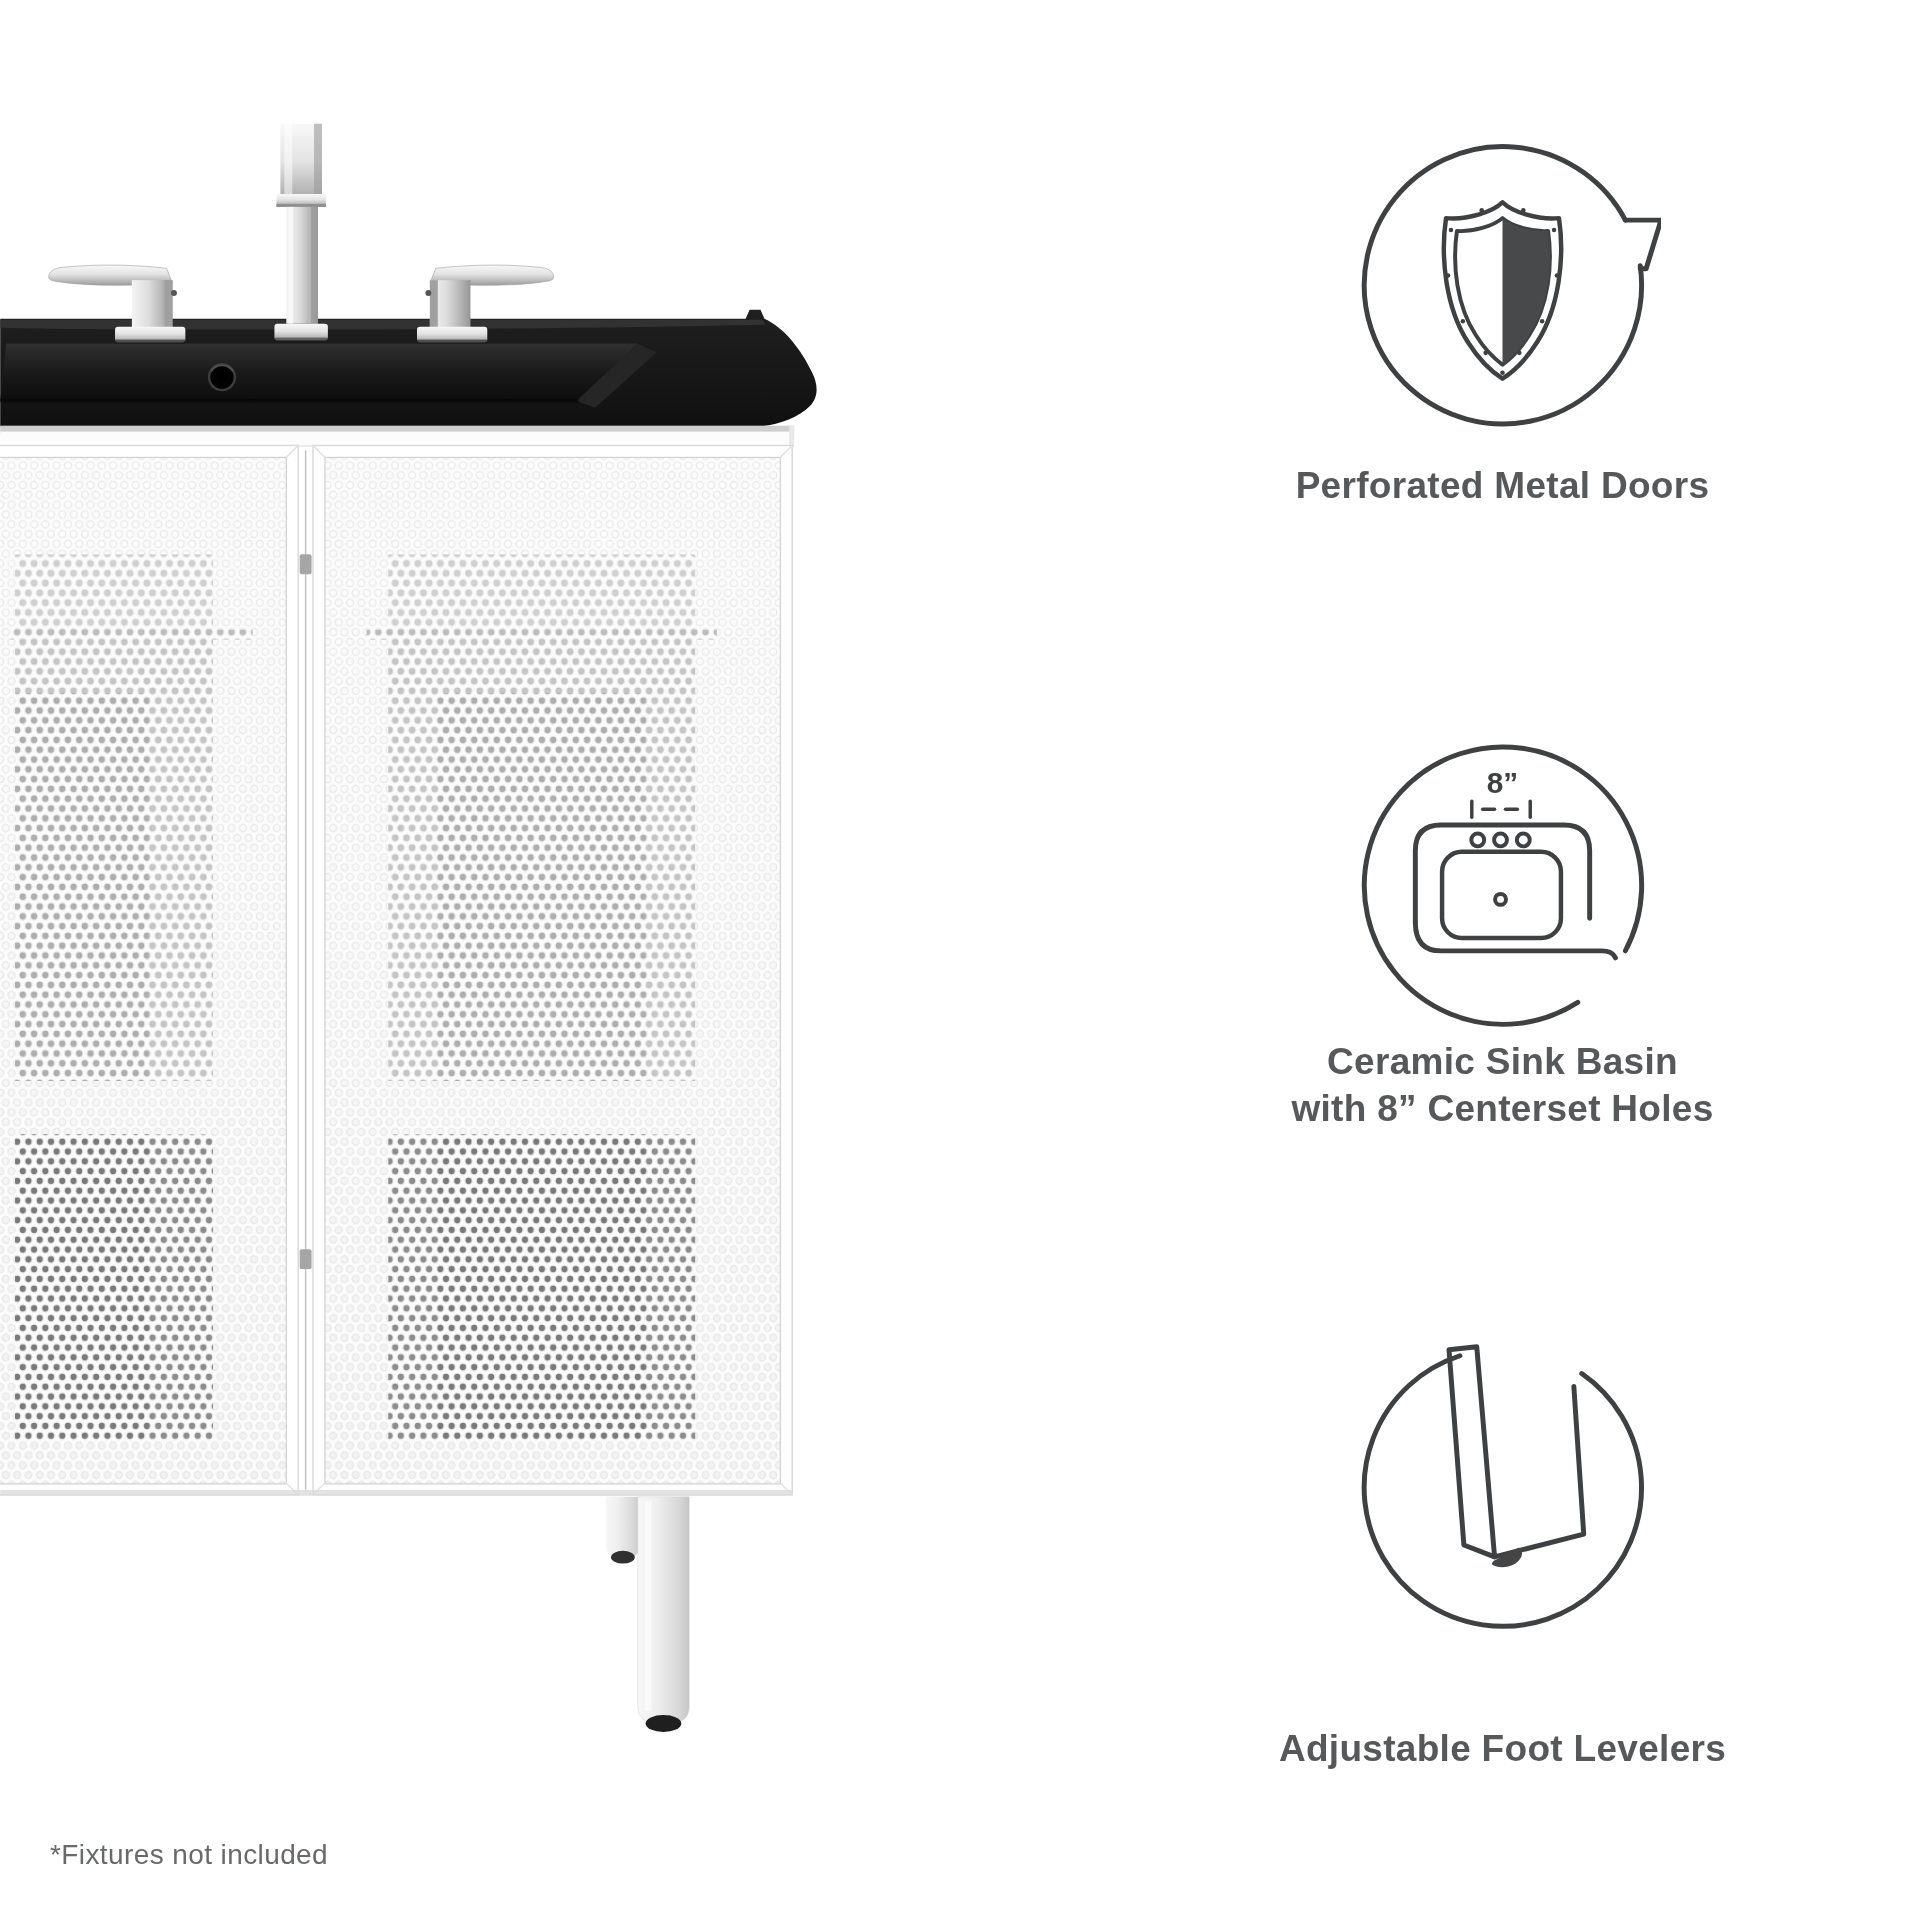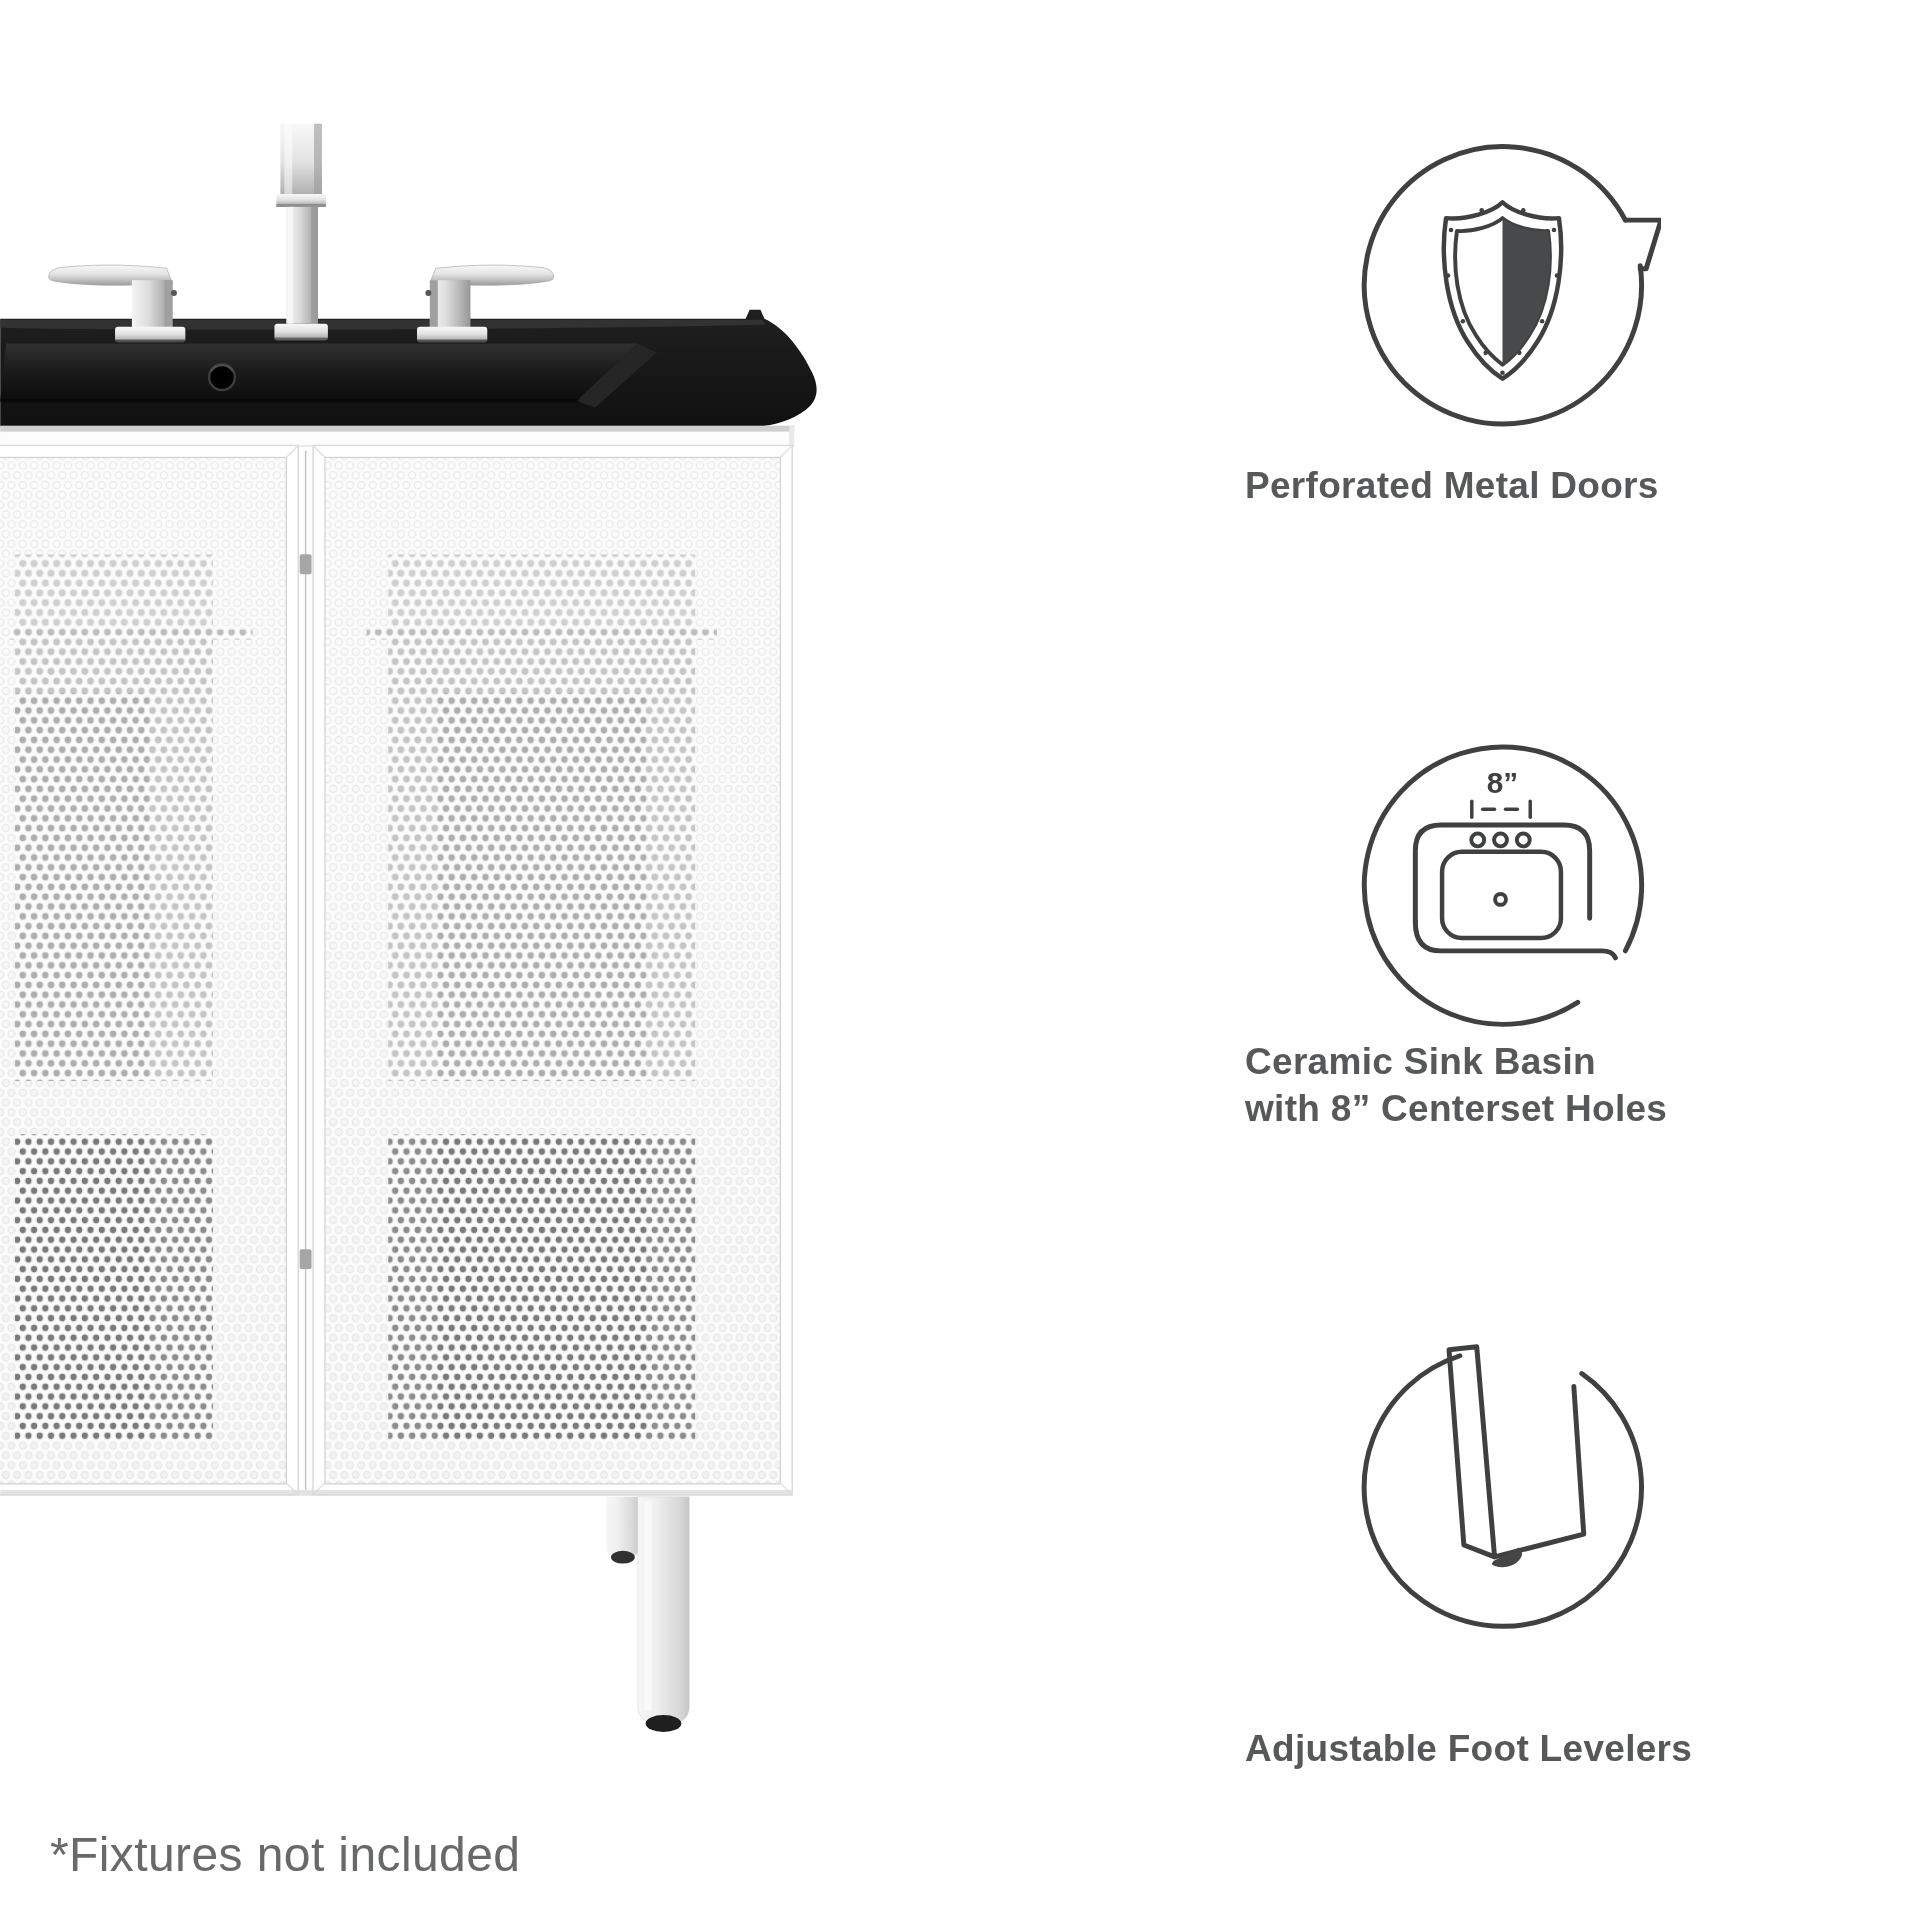--- a/index.html
+++ b/index.html
@@ -1,21 +1,21 @@
 <!DOCTYPE html>
 <html><head>
 <meta charset="utf-8">
 <style>
   html,body{margin:0;padding:0;background:#fff;}
   .stage{position:relative;width:1927px;height:1927px;background:#ffffff;overflow:hidden;
          font-family:"Liberation Sans", sans-serif;}
   .abs{position:absolute;}
-  .caption{position:absolute;width:515px;text-align:left;
+  .caption{position:absolute;width:515px;text-align:center;
            font-weight:700;font-size:37px;line-height:47px;color:#57585a;letter-spacing:0.3px;}
-  .note{position:absolute;left:50px;top:1831px;font-weight:400;font-size:48px;line-height:48px;
+  .note{position:absolute;left:50px;top:1831px;font-weight:400;font-size:28px;line-height:48px;
         color:#68696b;letter-spacing:0.4px;}
 </style>
 </head>
 <body>
 
 <div class="stage">
 
   <svg class="abs" style="left:0;top:0;" width="832" height="1772" viewBox="0 0 840 1790">
     <defs>
       <linearGradient id="chromeV" x1="0" y1="0" x2="0" y2="1">

